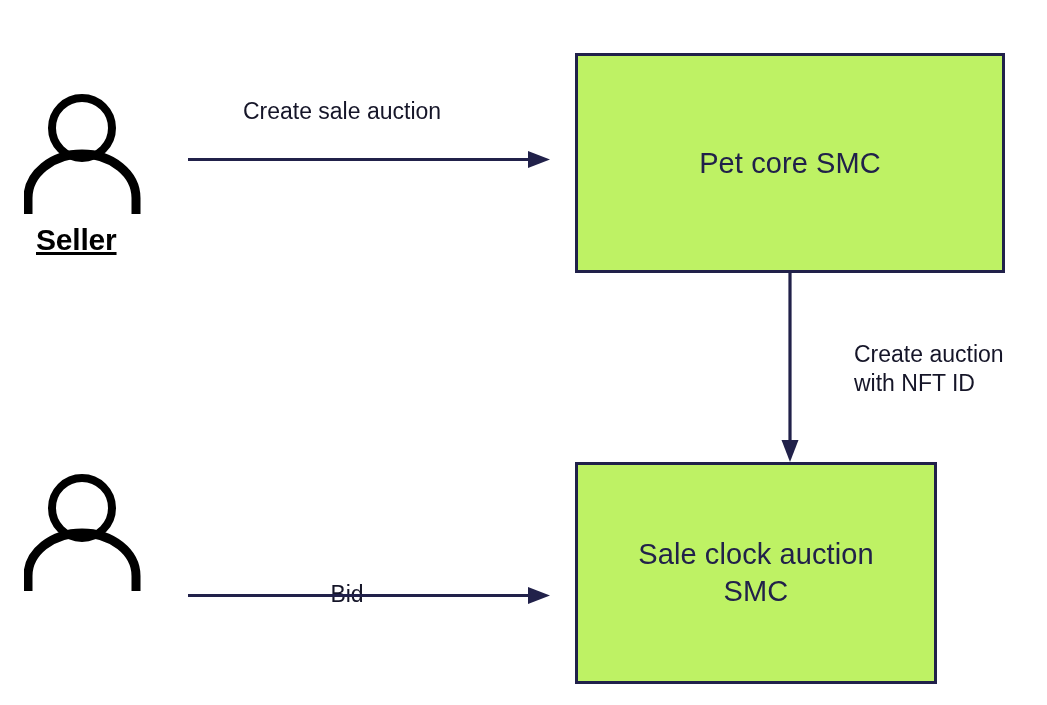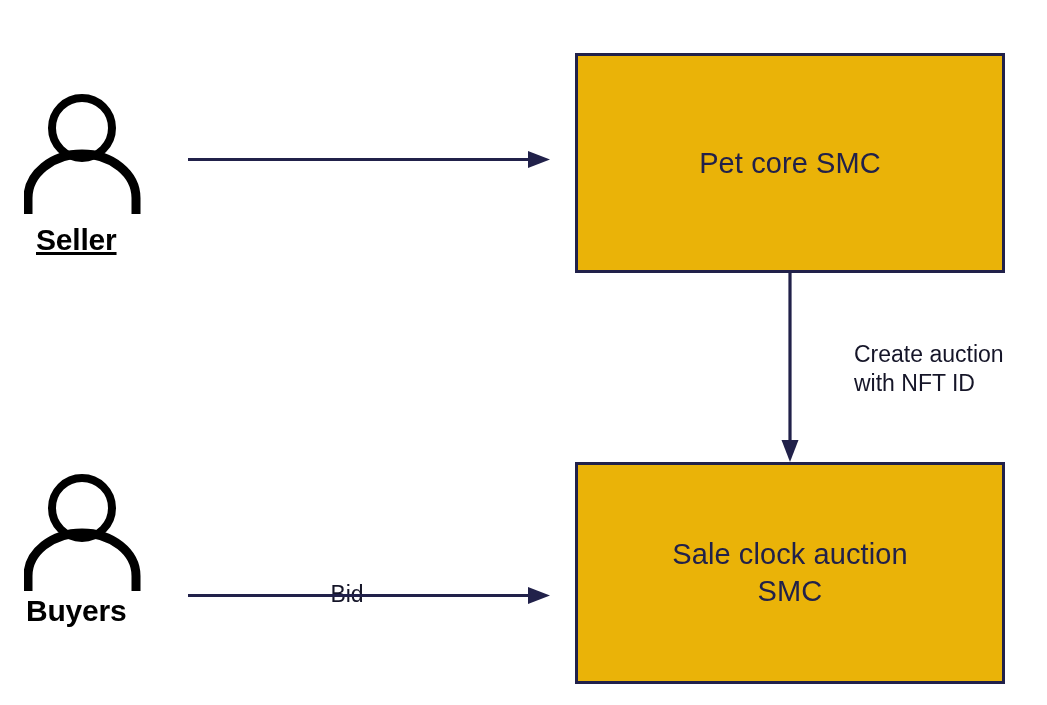--- a/index.html
+++ b/index.html
@@ -34,21 +34,21 @@
     color: #000000;
     letter-spacing: -0.2px;
     white-space: nowrap;
   }
 
   
   .smc-box {
     position: absolute;
     box-sizing: border-box;
     border: 3px solid #21214a;
-    background: #eab308;
+    background: #bef264;
     display: flex;
     align-items: center;
     justify-content: center;
     text-align: center;
   }
   .smc-box-label {
     font-family: "Liberation Sans", sans-serif;
     font-size: 29px;
     line-height: 37px;
     color: #21214a;
@@ -77,20 +77,21 @@
 <div id="canvas">
 
   <div class="actor-icon" style="left:24px; top:92px; width:120px; height:124px;">
     <svg width="120" height="124" viewBox="0 0 120 124" aria-hidden="true">
       <circle cx="58" cy="36" r="30" fill="none" stroke="#000000" stroke-width="8"></circle>
       <path d="M 4 122 L 4 106 A 54 44 0 0 1 112 106 L 112 122" fill="none" stroke="#000000" stroke-width="9" stroke-linecap="butt"></path>
     </svg>
   </div>
   <div class="actor-label" style="left:36px; top:224px;text-decoration:underline;">Seller</div>
 
+  <div class="edge-label center" style="left:172px; top:97px; width:340px;">Create sale auction</div>
   <svg class="arrow-svg" style="left:188px; top:148px;" width="366" height="24" viewBox="0 0 366 24">
     <line x1="0" y1="11.5" x2="344" y2="11.5" stroke="#21214a" stroke-width="3.2"></line>
     <polygon points="340,3 362,11.5 340,20" fill="#21214a"></polygon>
   </svg>
 
   <div class="smc-box" style="left:575px; top:53px; width:430px; height:220px;">
     <span class="smc-box-label">Pet core SMC</span>
   </div>
 
   <svg class="arrow-svg" style="left:778px; top:272px;" width="24" height="192" viewBox="0 0 24 192">
@@ -99,26 +100,25 @@
   </svg>
   <div class="edge-label left" style="left:825px; top:340px; width:215px;margin-left:29px;">Create auction
 with NFT ID</div>
 
   <div class="actor-icon" style="left:24px; top:473px; width:120px; height:120px;">
     <svg width="120" height="120" viewBox="0 0 120 120" aria-hidden="true">
       <circle cx="58" cy="35" r="30" fill="none" stroke="#000000" stroke-width="8"></circle>
       <path d="M 4 118 L 4 103 A 54 43 0 0 1 112 103 L 112 118" fill="none" stroke="#000000" stroke-width="9" stroke-linecap="butt"></path>
     </svg>
   </div>
-  <div class="actor-label" style="left:26px; top:595px;">Buyers</div>
 
   <div class="edge-label center" style="left:247px; top:532px; width:200px;margin-top:48px;">Bid</div>
   <svg class="arrow-svg" style="left:188px; top:584px;" width="366" height="24" viewBox="0 0 366 24">
     <line x1="0" y1="11.5" x2="344" y2="11.5" stroke="#21214a" stroke-width="3.2"></line>
     <polygon points="340,3 362,11.5 340,20" fill="#21214a"></polygon>
   </svg>
 
-  <div class="smc-box" style="left:575px; top:462px; width:430px; height:222px;">
+  <div class="smc-box" style="left:575px; top:462px; width:362px; height:222px;">
     <span class="smc-box-label">Sale clock auction
 SMC</span>
   </div>
 
 </div>
 
 </body></html>

